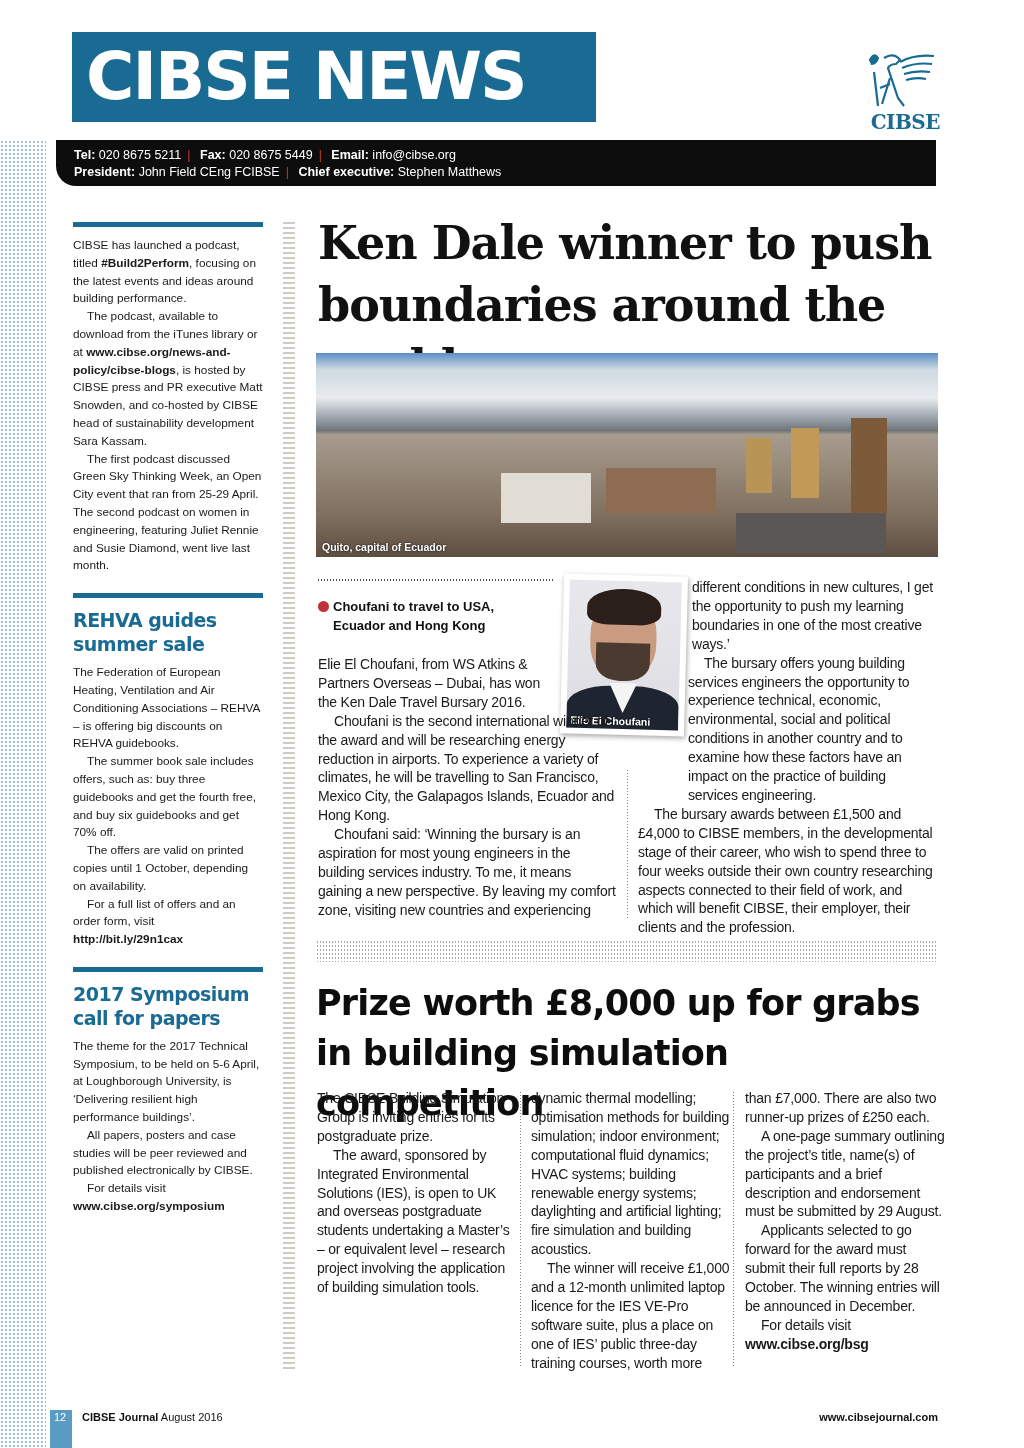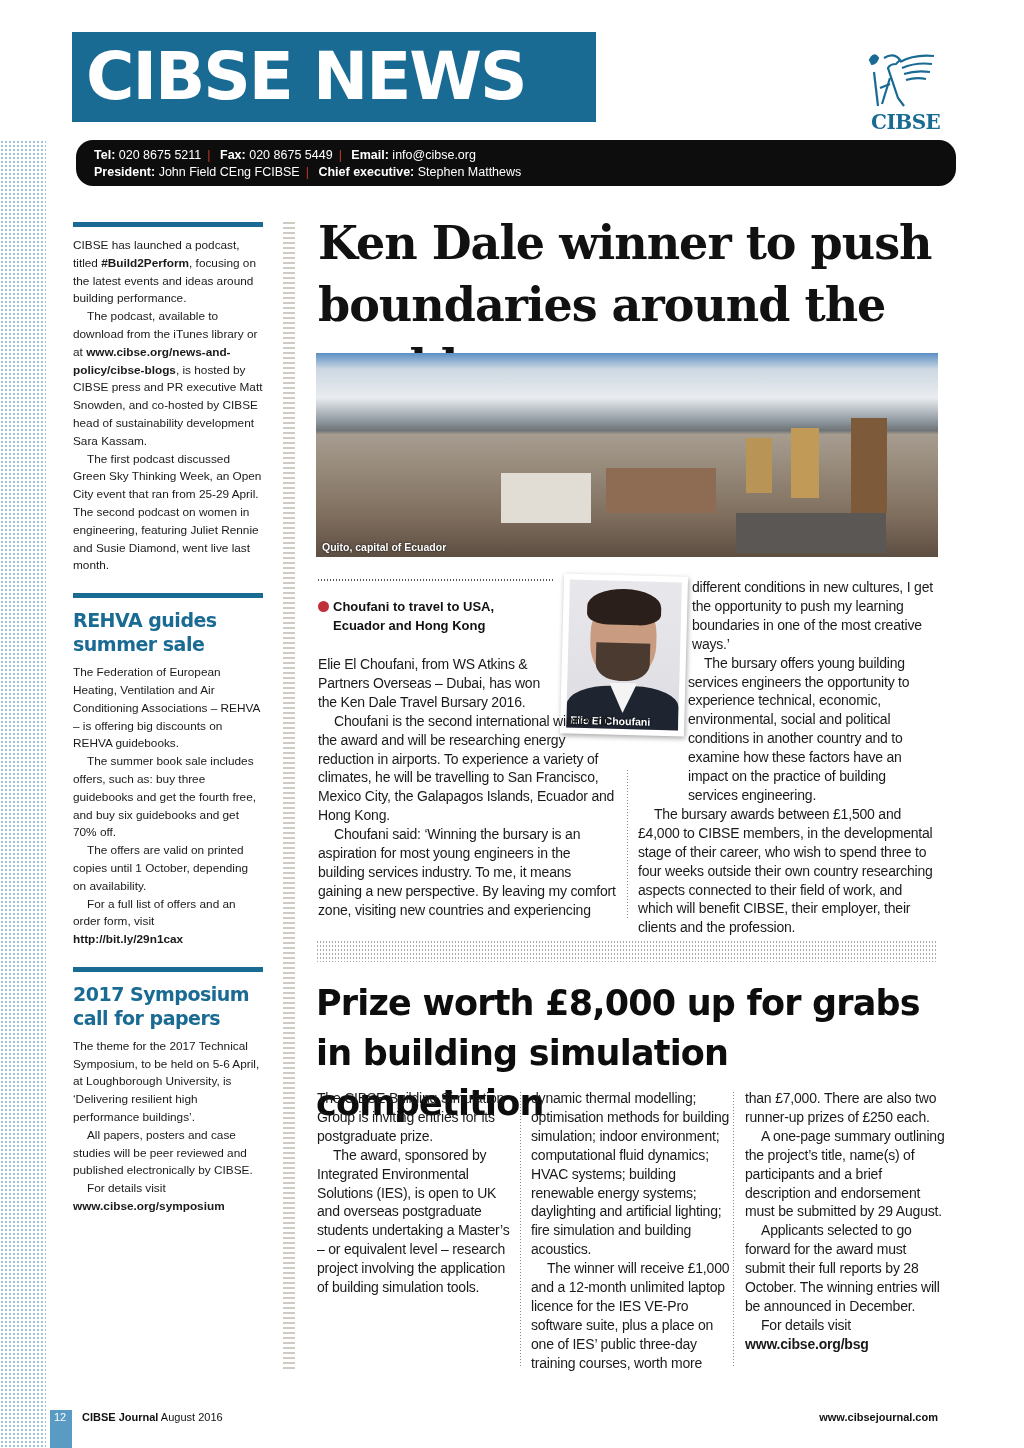--- a/index.html
+++ b/index.html
@@ -14,29 +14,29 @@
   }
 
   
   .masthead { position: absolute; left: 72px; top: 32px; width: 524px; height: 90px; background: #1a6b94; }
   .masthead-title {
     position: absolute; left: 14px; top: 6px;
     font-family: "DejaVu Sans", sans-serif; font-weight: bold;
     font-size: 66px; letter-spacing: -2px; color: #fff; line-height: 78px;
   }
   .contact-bar {
-    position: absolute; left: 76px; top: 140px; width: 880px; height: 46px;
+    position: absolute; left: 56px; top: 140px; width: 880px; height: 46px;
     background: #0d0d0d; border-bottom-left-radius: 20px;
-    color: #fff; font-size: 12.5px; padding: 7px 0 0 18px; line-height: 17px; border-radius: 17px;
+    color: #fff; font-size: 12.5px; padding: 7px 0 0 18px; line-height: 17px;
   }
   .contact-bar b { font-weight: bold; }
   .contact-bar .sep { color: #c0392b; padding: 0 6px; }
 
   .logo { position: absolute; left: 860px; top: 48px; width: 80px; height: 86px; }
-  .logo-text { position: absolute; left: 11px; bottom: 0; width: 80px; text-align: left;
+  .logo-text { position: absolute; left: 0; bottom: 0; width: 80px; text-align: right;
     font-family: "DejaVu Serif", serif; font-size: 20px; color: #1a6b94; font-weight: bold; letter-spacing: -0.5px; }
 
   
   .sidebar { position: absolute; left: 73px; top: 222px; width: 190px; }
   .side-section { margin-bottom: 18px; }
   .side-rule { height: 5px; background: #1a6b94; width: 190px; margin-bottom: 10px; }
   .side-title {
     font-family: "DejaVu Sans", sans-serif; font-weight: bold;
     font-size: 19px; line-height: 24px; color: #1a6b94; letter-spacing: -0.5px; margin-bottom: 8px;
   }

